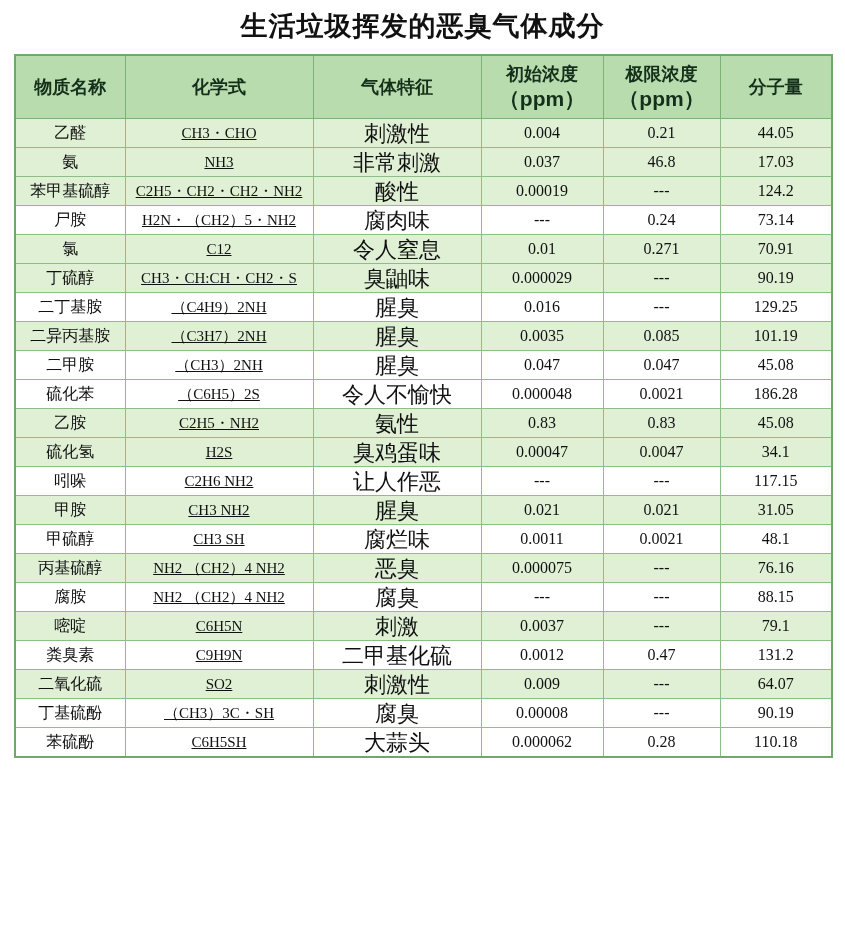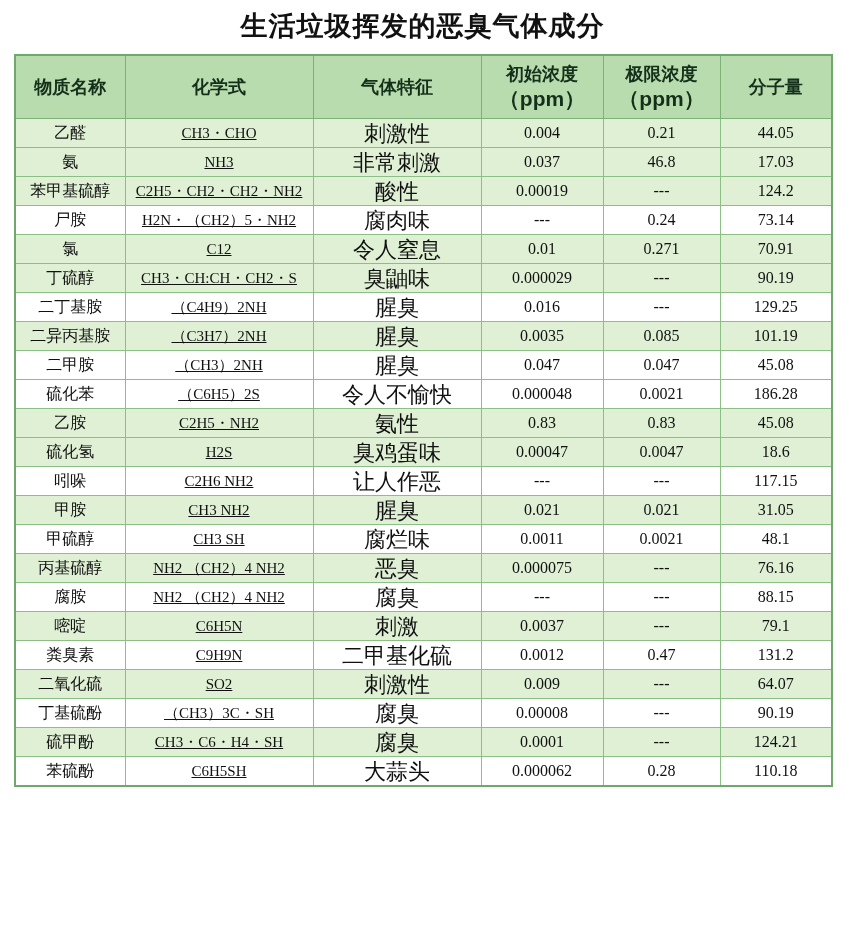--- a/index.html
+++ b/index.html
@@ -221,21 +221,21 @@
           <td class="col-num">0.83</td>
           <td class="col-num">0.83</td>
           <td class="col-num">45.08</td>
         </tr>
         <tr class="shade-dark">
           <td class="col-name">硫化氢</td>
           <td class="col-formula">H2S</td>
           <td class="col-feature">臭鸡蛋味</td>
           <td class="col-num">0.00047</td>
           <td class="col-num">0.0047</td>
-          <td class="col-num">18.6</td>
+          <td class="col-num">34.1</td>
         </tr>
         <tr class="shade-light">
           <td class="col-name">吲哚</td>
           <td class="col-formula">C2H6 NH2</td>
           <td class="col-feature">让人作恶</td>
           <td class="col-num">---</td>
           <td class="col-num">---</td>
           <td class="col-num">117.15</td>
         </tr>
         <tr class="shade-dark">
@@ -295,28 +295,20 @@
           <td class="col-num">64.07</td>
         </tr>
         <tr class="shade-light">
           <td class="col-name">丁基硫酚</td>
           <td class="col-formula">（CH3）3C・SH</td>
           <td class="col-feature">腐臭</td>
           <td class="col-num">0.00008</td>
           <td class="col-num">---</td>
           <td class="col-num">90.19</td>
         </tr>
-        <tr class="shade-dark">
-          <td class="col-name">硫甲酚</td>
-          <td class="col-formula">CH3・C6・H4・SH</td>
-          <td class="col-feature">腐臭</td>
-          <td class="col-num">0.0001</td>
-          <td class="col-num">---</td>
-          <td class="col-num">124.21</td>
-        </tr>
         <tr class="shade-light">
           <td class="col-name">苯硫酚</td>
           <td class="col-formula">C6H5SH</td>
           <td class="col-feature">大蒜头</td>
           <td class="col-num">0.000062</td>
           <td class="col-num">0.28</td>
           <td class="col-num">110.18</td>
         </tr>
       </tbody>
   </table>

